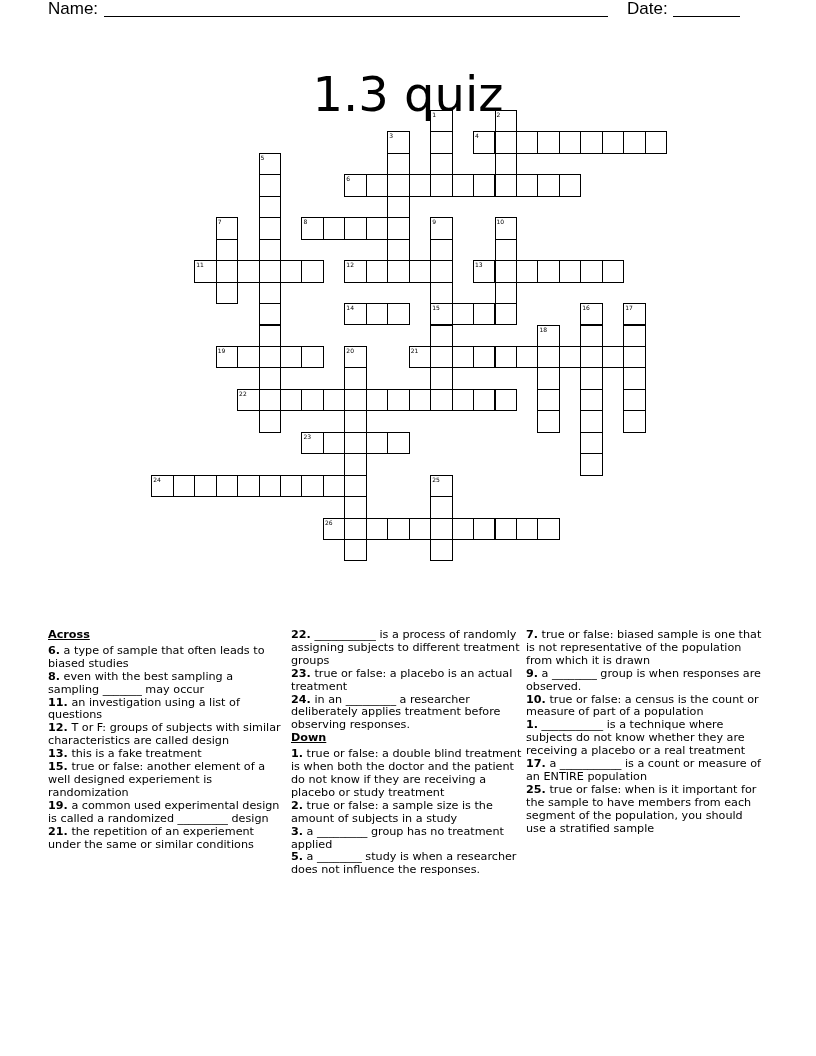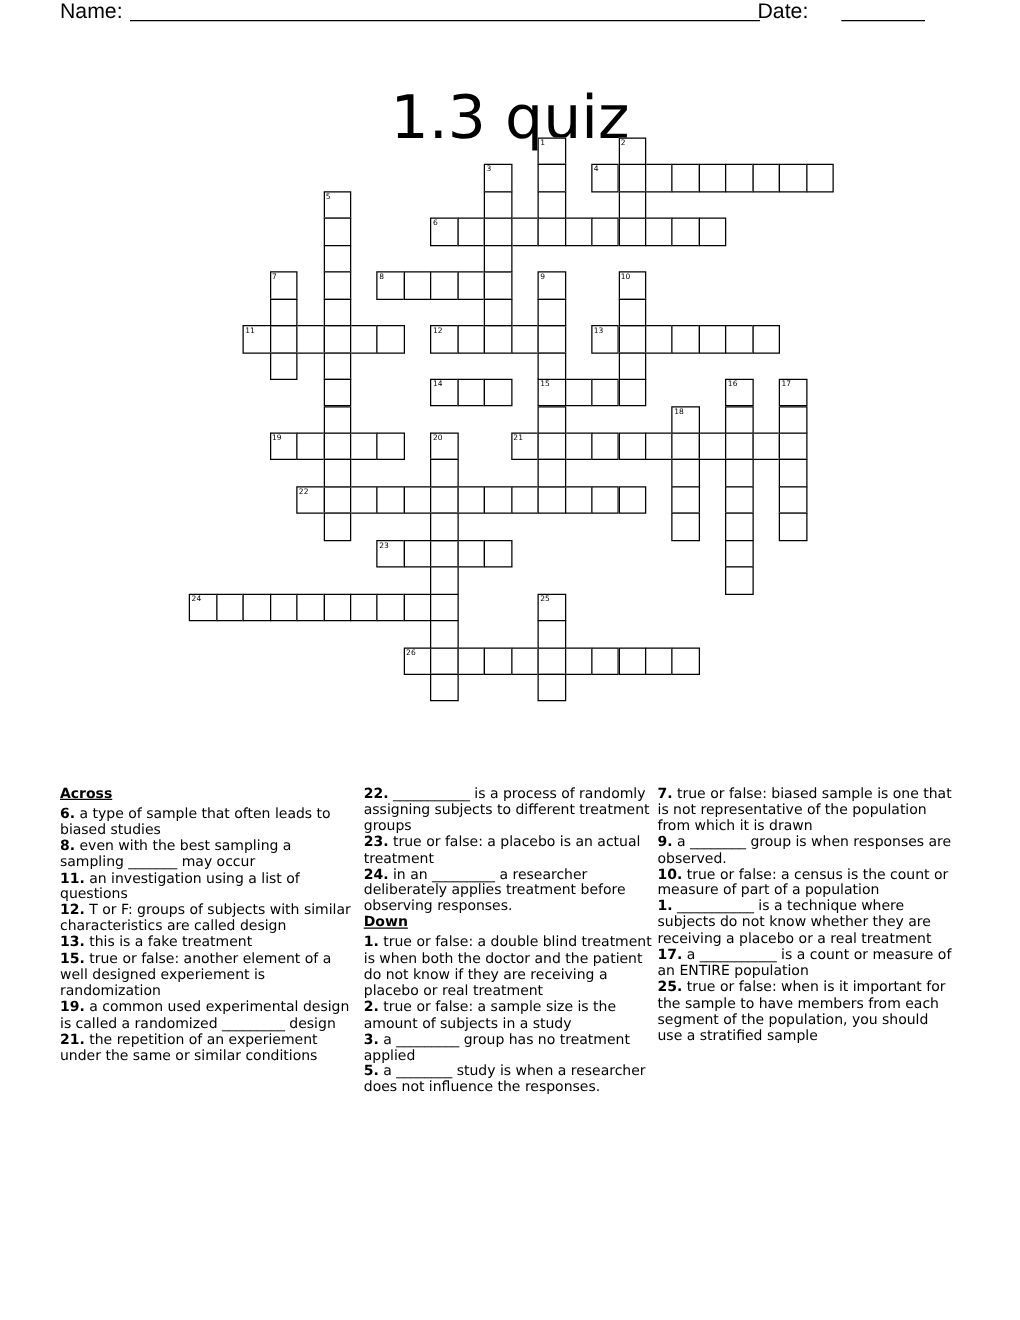--- a/index.html
+++ b/index.html
@@ -1,20 +1,20 @@
 <!DOCTYPE html>
 <html><head>
 <meta charset="utf-8">
 <style>
   html, body { margin: 0; padding: 0; background: #fff; }
   body { width: 816px; height: 1056px; position: relative; overflow: hidden; font-family: "DejaVu Sans", sans-serif; color: #000; }
   .header { position: absolute; top: 0; left: 0; width: 816px; height: 20px; font-family: "Liberation Sans", sans-serif; font-size: 17px; }
   .name-label { position: absolute; left: 48px; top: -1px; }
   .name-line { position: absolute; left: 104px; top: 16px; width: 504px; border-bottom: 1px solid #000; }
-  .date-label { position: absolute; left: 606px; top: -1px; }
+  .date-label { position: absolute; left: 627px; top: -1px; }
   .date-line { position: absolute; left: 673px; top: 16px; width: 67px; border-bottom: 1px solid #000; }
   .title { position: absolute; top: 34px; left: 0; width: 816px; text-align: center; font-family: "DejaVu Sans", sans-serif; font-size: 48px; line-height: 56px; font-weight: normal; }
   .grid { position: absolute; left: 0; top: 0; width: 816px; height: 600px; }
   .cell { position: absolute; box-sizing: border-box; width: 22.45px; height: 22.45px; border: 1px solid #000; background: #fff; }
   .cell .num { position: absolute; left: 1px; top: 0px; font-family: "DejaVu Sans", sans-serif; font-size: 6px; line-height: 7px; }
   .clues { position: absolute; top: 629px; font-family: "DejaVu Sans", sans-serif; font-size: 11.2px; line-height: 12.9px; width: 238px; }
   .clues.c1 { left: 48px; }
   .clues.c2 { left: 291px; }
   .clues.c3 { left: 526px; }
   .section-head { font-weight: bold; text-decoration: underline; margin-bottom: 3px; }
@@ -262,21 +262,21 @@
     </div>
 </div>
 <div class="clues c2">
   <div id="col2a">
       <p class="clue"><span class="cnum">22.</span> <span>___________ is a process of randomly assigning subjects to different treatment groups</span></p>
       <p class="clue"><span class="cnum">23.</span> <span>true or false: a placebo is an actual treatment</span></p>
       <p class="clue"><span class="cnum">24.</span> <span>in an _________ a researcher deliberately applies treatment before observing responses.</span></p>
     </div>
   <div class="section-head">Down</div>
   <div id="col2b">
-      <p class="clue"><span class="cnum">1.</span> <span>true or false: a double blind treatment is when both the doctor and the patient do not know if they are receiving a placebo or real treatment</span></p>
+      <p class="clue"><span class="cnum">1.</span> <span>true or false: a double blind treatment is when both the doctor and the patient do not know if they are receiving a placebo or study treatment</span></p>
       <p class="clue"><span class="cnum">2.</span> <span>true or false: a sample size is the amount of subjects in a study</span></p>
       <p class="clue"><span class="cnum">3.</span> <span>a _________ group has no treatment applied</span></p>
       <p class="clue"><span class="cnum">5.</span> <span>a ________ study is when a researcher does not influence the responses.</span></p>
     </div>
 </div>
 <div class="clues c3">
   <div id="col3">
       <p class="clue"><span class="cnum">7.</span> <span>true or false: biased sample is one that is not representative of the population from which it is drawn</span></p>
       <p class="clue"><span class="cnum">9.</span> <span>a ________ group is when responses are observed.</span></p>
       <p class="clue"><span class="cnum">10.</span> <span>true or false: a census is the count or measure of part of a population</span></p>

